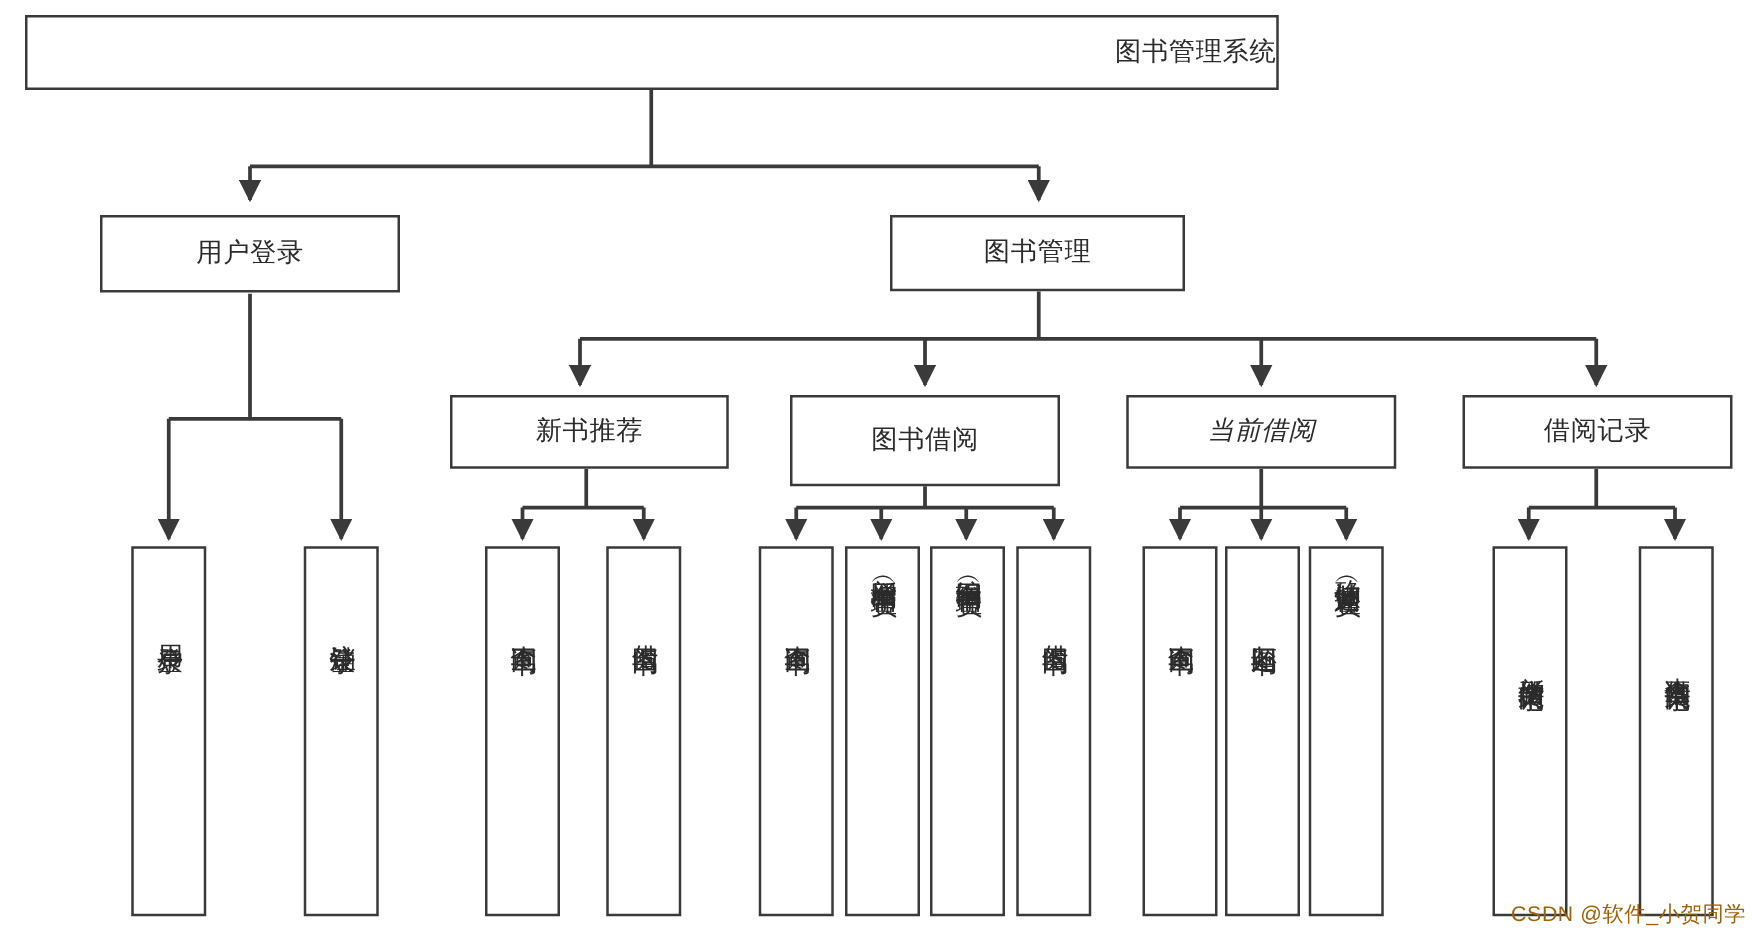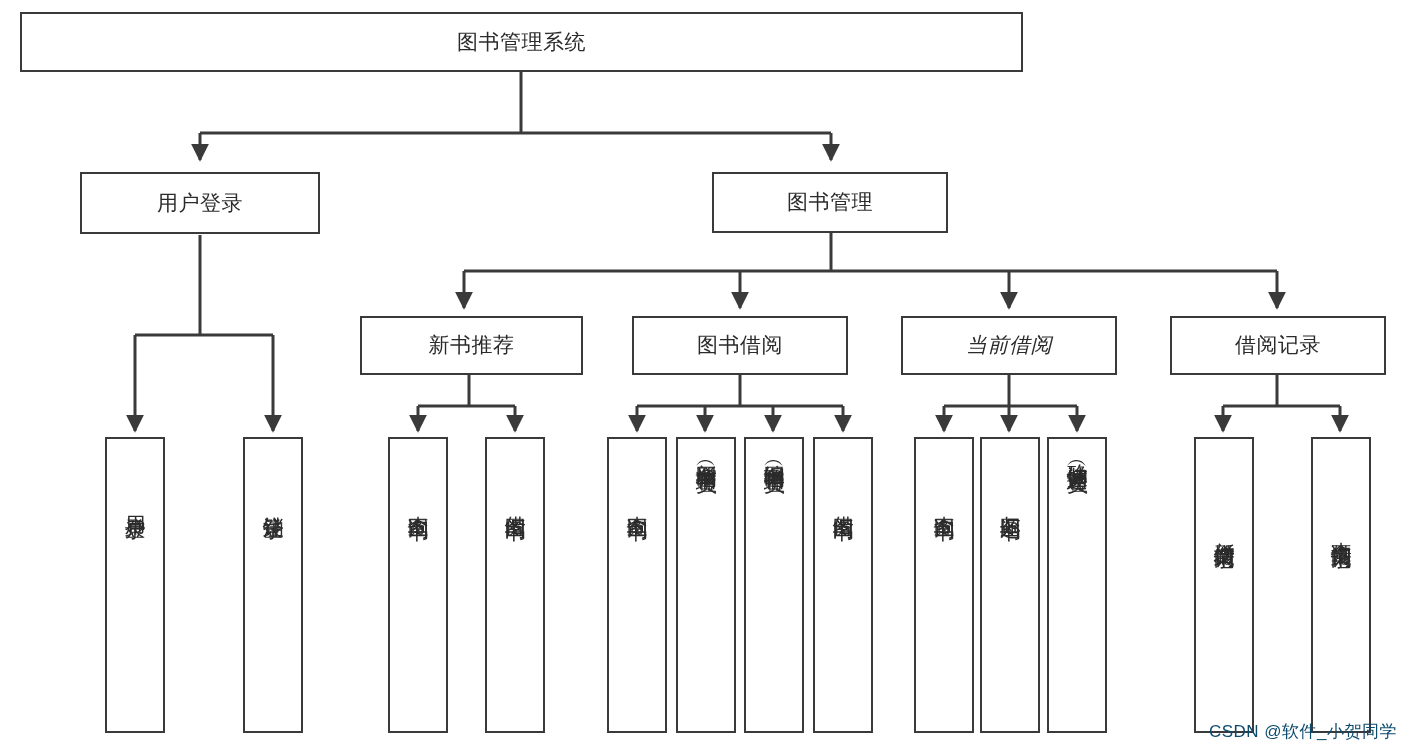--- a/index.html
+++ b/index.html
@@ -62,21 +62,21 @@
     padding-top: 52px;
   }
   .node.vert.midlow .label {
     padding-top: 78px;
   }
   #watermark {
     position: absolute;
     right: 8px;
     bottom: 4px;
     font-size: 17px;
-    color: #0c4a6e;
+    color: #a16207;
     letter-spacing: 0.5px;
     white-space: nowrap;
   }
 </style>
 </head>
 <body>
 
 <div id="canvas">
 
   <svg id="wires" viewBox="0 0 1405 747" xmlns="http://www.w3.org/2000/svg">
@@ -122,37 +122,37 @@
       <path d="M 1009 406 L 1009 431" marker-end="url(#arrow)"></path>
       <path d="M 1077 406 L 1077 431" marker-end="url(#arrow)"></path>
 
       <path d="M 1277 375 L 1277 406"></path>
       <path d="M 1223 406 L 1340 406"></path>
       <path d="M 1223 406 L 1223 431" marker-end="url(#arrow)"></path>
       <path d="M 1340 406 L 1340 431" marker-end="url(#arrow)"></path>
     </g>
   </svg>
 
-  <div class="node horiz" style="left:20px; top:12px; width:1003px; height:60px;">
+  <div class="node horiz" style="left:20px; top:12px; width:1003px; height:60px;justify-content:flex-end;">
     <span class="label">图书管理系统</span>
   </div>
 
   <div class="node horiz" style="left:80px; top:172px; width:240px; height:62px;">
     <span class="label">用户登录</span>
   </div>
 
   <div class="node horiz" style="left:712px; top:172px; width:236px; height:61px;">
     <span class="label">图书管理</span>
   </div>
 
   <div class="node horiz" style="left:360px; top:316px; width:223px; height:59px;">
     <span class="label">新书推荐</span>
   </div>
 
-  <div class="node horiz" style="left:632px; top:316px; width:216px; height:59px;">
+  <div class="node horiz" style="left:632px; top:316px; width:216px; height:73px;">
     <span class="label">图书借阅</span>
   </div>
 
   <div class="node horiz" style="left:901px; top:316px; width:216px; height:59px;font-style:italic;">
     <span class="label">当前借阅</span>
   </div>
 
   <div class="node horiz" style="left:1170px; top:316px; width:216px; height:59px;">
     <span class="label">借阅记录</span>
   </div>

